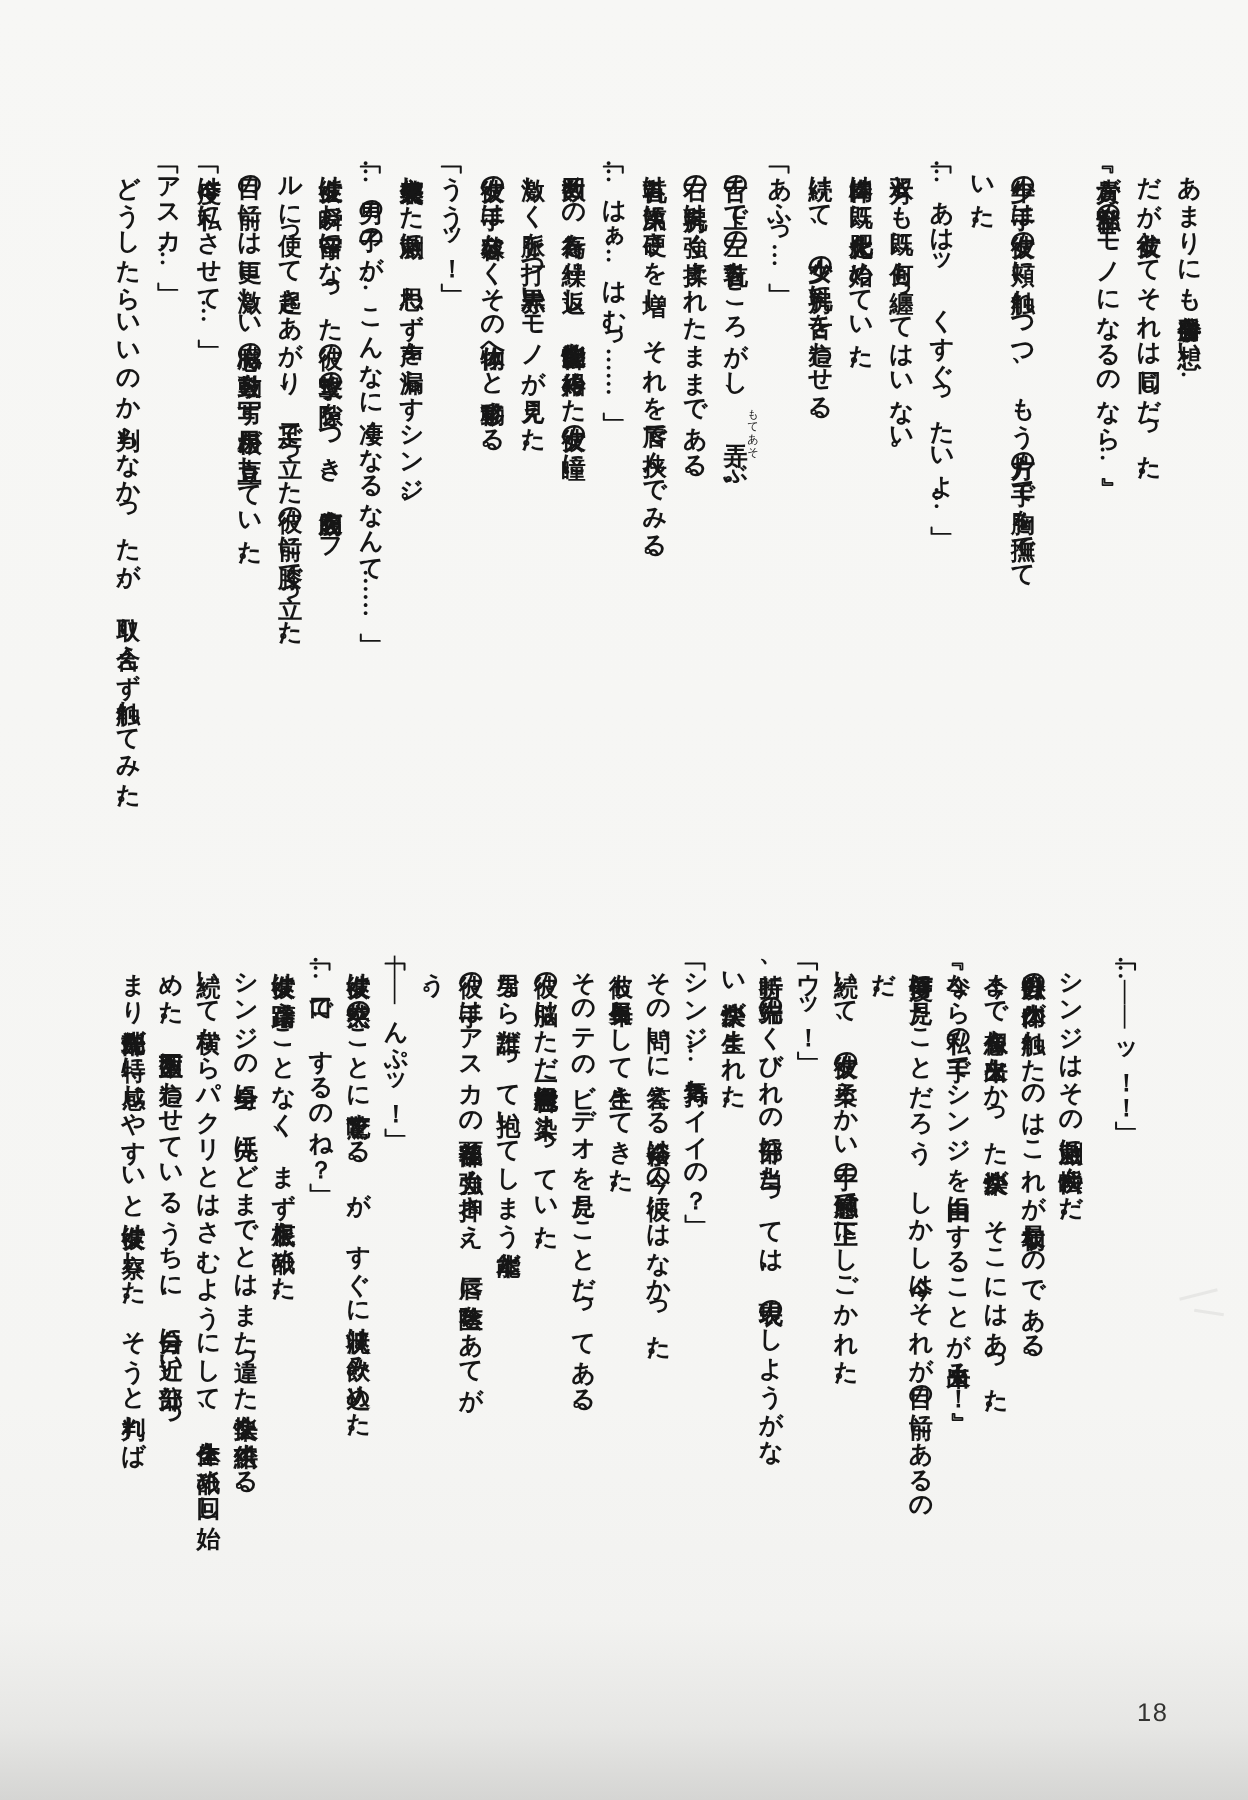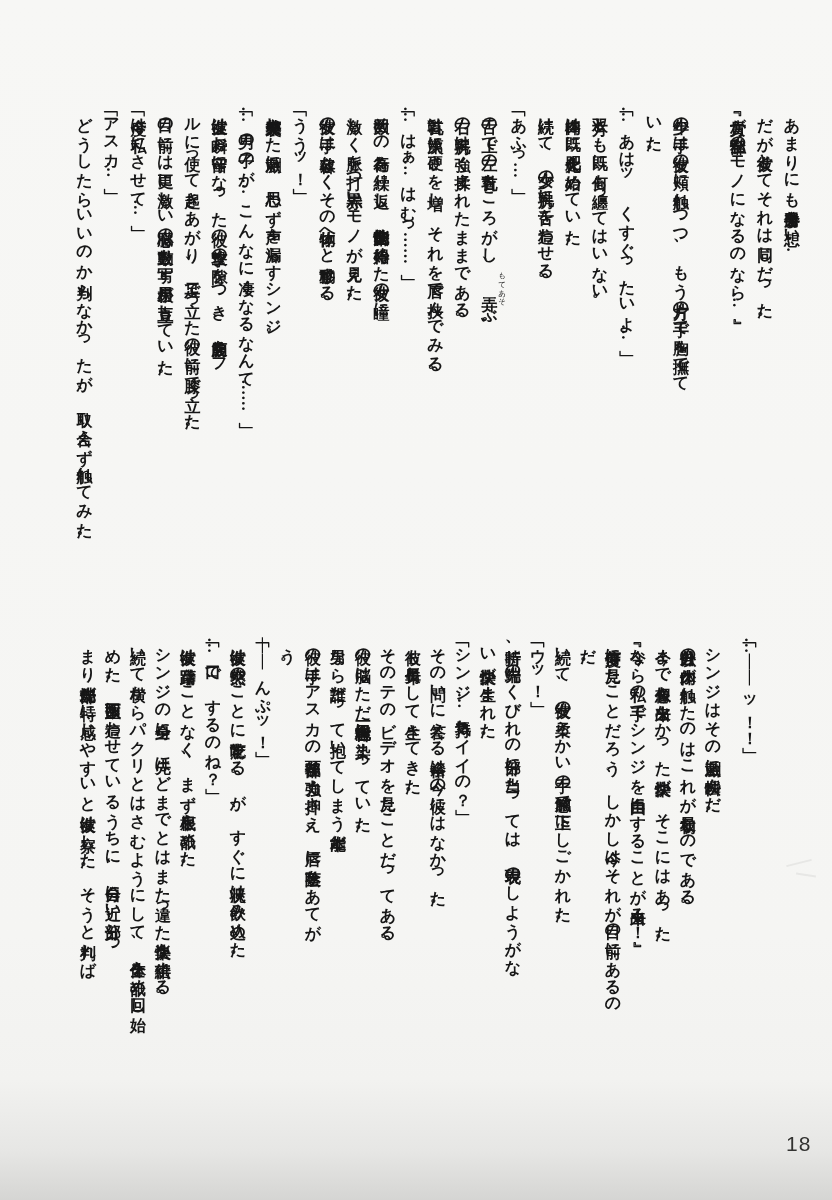--- a/index.html
+++ b/index.html
@@ -48,24 +48,24 @@
 
   ruby { ruby-position: over; }
   rt {
     font-size: 7.5px;
     font-weight: 500;
     letter-spacing: 0;
   }
 
   .page-number {
     position: absolute;
-    left: 786px;
+    left: 758px;
     top: 1132px;
     font-family: "Liberation Sans", "DejaVu Sans", sans-serif;
-    font-size: 21px;
+    font-size: 17px;
     color: #333331;
     letter-spacing: 1px;
   }
 
   
   .scan-artifact {
     position: absolute;
     right: 4px;
     top: 852px;
     width: 46px;

